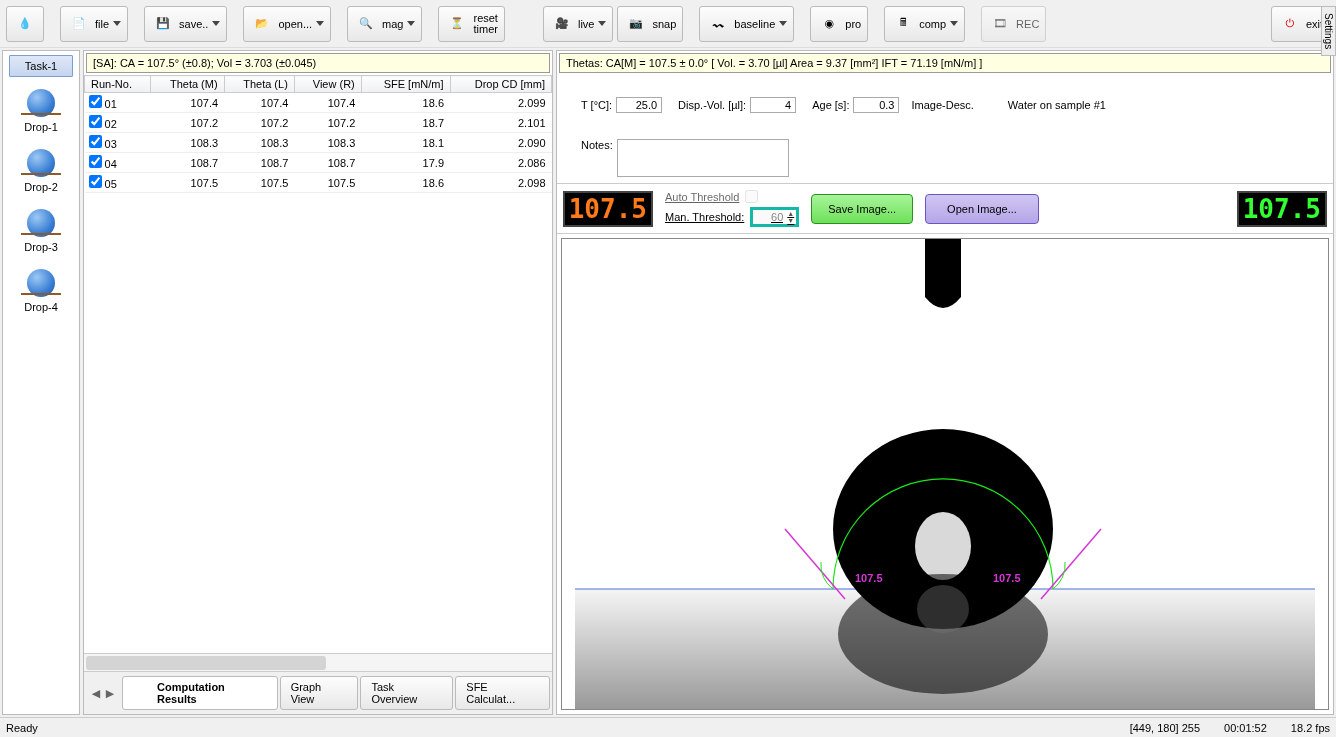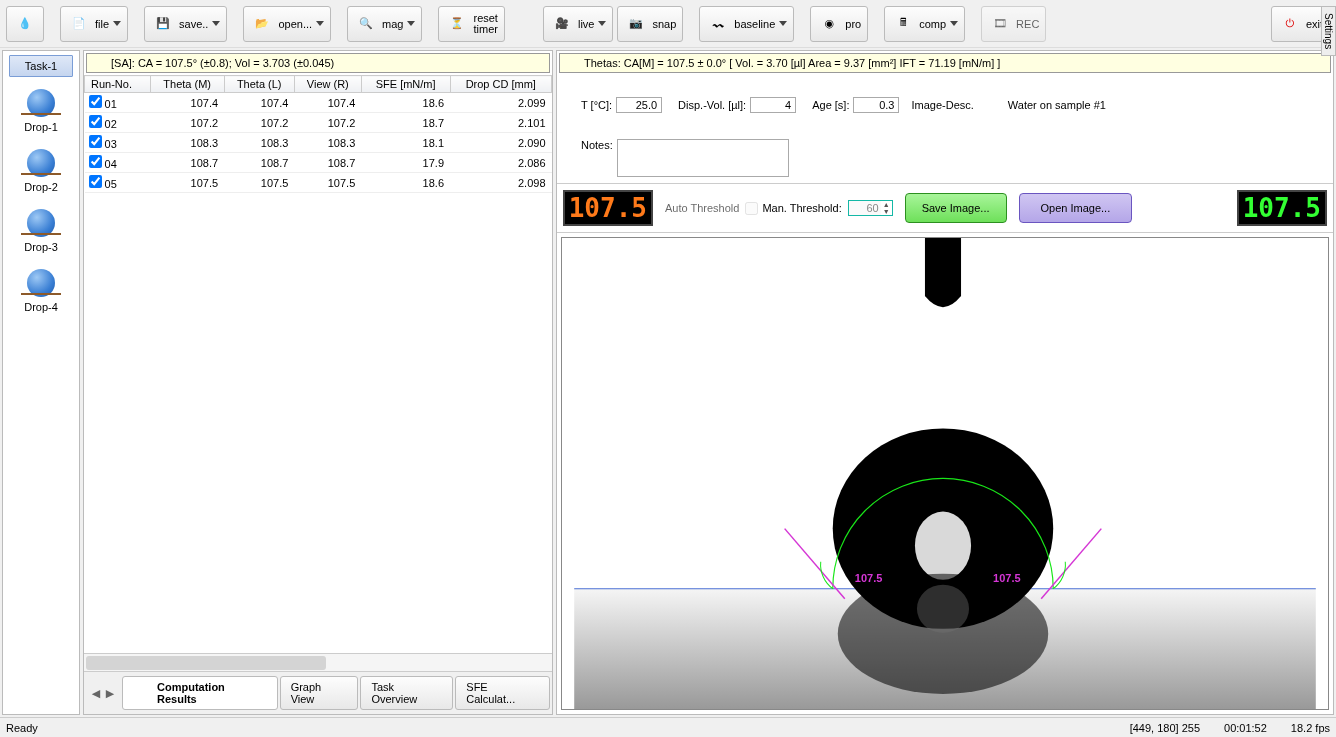--- a/index.html
+++ b/index.html
@@ -11,49 +11,49 @@
 .ico { width: 24px; height: 24px; display: inline-flex; align-items: center; justify-content: center; }
 .content { flex: 1; display: flex; overflow: hidden; }
 .sidebar { width: 78px; background: #fff; border: 1px solid #bbb; margin: 2px; display: flex; flex-direction: column; align-items: center; padding-top: 4px; }
 .task-tab { width: 64px; text-align: center; padding: 4px 0; background: linear-gradient(#dfe8f7,#c5d5ef); border: 1px solid #7a9dd6; border-radius: 1px; cursor: pointer; margin-bottom: 8px; }
 .drop-item { width: 64px; display: flex; flex-direction: column; align-items: center; margin-bottom: 12px; cursor: pointer; }
 .drop-icon { width: 44px; height: 36px; position: relative; }
 .drop-ball { position: absolute; left: 8px; top: 4px; width: 28px; height: 28px; border-radius: 50%; background: radial-gradient(circle at 35% 30%, #9ec9f5, #3a7fd4 60%, #1856a8); }
 .drop-line { position: absolute; left: 2px; top: 28px; width: 40px; height: 2px; background: #8d5a2a; }
 .left-pane { width: 470px; margin: 2px 1px; display: flex; flex-direction: column; border: 1px solid #bbb; background: #fff; }
 .right-pane { flex: 1; margin: 2px; display: flex; flex-direction: column; border: 1px solid #bbb; background: #fff; }
-.info-bar { background: #ffffe1; border: 1px solid #999; padding: 3px 24px; margin: 2px; font-size: 11px; white-space: nowrap; overflow: hidden; }
+.info-bar { background: #ffffe1; border: 1px solid #999; padding: 3px 6px; margin: 2px; font-size: 11px; white-space: nowrap; overflow: hidden; }
 .table-wrap { flex: 1; overflow: auto; background: #fff; }
 table { border-collapse: collapse; width: 100%; font-size: 11px; }
 th, td { padding: 2px 6px; text-align: right; border-bottom: 1px solid #eee; white-space: nowrap; }
-th { background: linear-gradient(#fdfdfd,#eef0f3); border: 1px solid #ccc; font-weight: normal; text-align: center; }
+th { background: linear-gradient(#fdfdfd,#eef0f3); border: 1px solid #ccc; font-weight: normal; }
 td:first-child, th:first-child { text-align: left; }
 .row-check { text-align: left; padding-left: 4px; }
 .tab-strip { display: flex; gap: 2px; padding: 4px 2px; border-top: 1px solid #ccc; background: #f0f0f0; }
 .bottom-tab { padding: 4px 10px; background: linear-gradient(#fdfdfd,#e8e8e8); border: 1px solid #bbb; border-radius: 3px; cursor: pointer; font-size: 11px; }
 .bottom-tab.active { background: #fff; font-weight: bold; padding-left: 34px; }
 .tab-scroll { display: flex; align-items: center; gap: 2px; padding: 0 4px; }
 .tab-arr { width: 12px; text-align: center; color: #666; }
 .hscroll { height: 18px; background: #f5f5f5; border-top: 1px solid #ccc; position: relative; }
 .hscroll-thumb { position: absolute; left: 2px; top: 2px; height: 14px; width: 240px; background: #d4d4d4; border-radius: 3px; }
 .param-row { display: flex; align-items: center; gap: 4px; padding: 4px 24px; margin-top: 18px; }
 .param-label { font-size: 11px; }
 .param-input { border: 1px solid #aaa; padding: 1px 4px; text-align: right; width: 46px; background: #fff; }
 .notes-area { flex: 1; }
 .notes-area textarea { width: 172px; height: 38px; resize: none; border: 1px solid #aaa; font-family: inherit; }
 .img-desc-label { margin-left: 8px; }
 .img-desc-val { margin-left: 30px; }
 .thresh-row { display: flex; align-items: center; gap: 12px; padding: 6px; border-top: 1px solid #ccc; border-bottom: 1px solid #ccc; }
 .lcd { width: 90px; height: 36px; background: #000; color: #ff7a1a; font-family: monospace; font-size: 26px; font-weight: bold; display: flex; align-items: center; justify-content: flex-end; padding: 0 4px; border: 2px solid #444; }
 .lcd.green { color: #33ff33; }
-.thresh-mid { display: flex; flex-direction: row; gap: 4px; }
+.thresh-mid { display: flex; flex-direction: column; gap: 4px; text-decoration: underline; }
 .thresh-line { display: flex; align-items: center; gap: 6px; }
 .btn-green { background: linear-gradient(#a8f59a,#6ee05a); border: 1px solid #2c9020; border-radius: 4px; padding: 8px 16px; cursor: pointer; }
 .btn-purple { background: linear-gradient(#d0c6f2,#b4a6e8); border: 1px solid #6a55c0; border-radius: 4px; padding: 8px 21px; cursor: pointer; }
-.spin { display: inline-flex; align-items: center; border: 1px solid #14b8a6; }
+.spin { display: inline-flex; align-items: center; border: 3px solid #14b8a6; }
 .spin input { border: none; width: 32px; text-align: right; padding: 1px 2px; color: #888; }
 .spin .ud { display: flex; flex-direction: column; }
 .spin .ud span { font-size: 7px; line-height: 7px; padding: 0 2px; cursor: pointer; color: #555; }
 .image-area { flex: 1; margin: 4px; border: 1px solid #888; position: relative; background: #fff; overflow: hidden; }
 .status-bar { height: 20px; display: flex; align-items: center; padding: 0 6px; background: #f0f0f0; border-top: 1px solid #ccc; gap: 16px; }
 .status-right { margin-left: auto; display: flex; gap: 24px; }
 .settings-tab { position: absolute; right: 0; top: 6px; writing-mode: vertical-rl; text-orientation: mixed; background: #eee; border: 1px solid #bbb; padding: 6px 1px; font-size: 10px; cursor: pointer; }
 .chk-dis { opacity: 0.6; }
 </style>
 </head>

